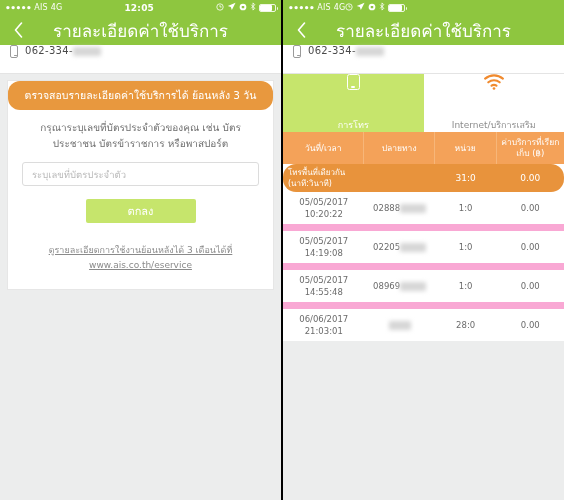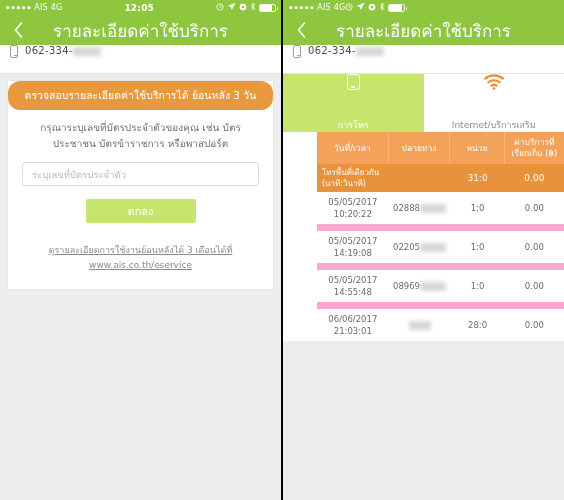--- a/index.html
+++ b/index.html
@@ -114,31 +114,31 @@
     width: 13px; height: 21px; border: 1.6px solid #ffffff; border-radius: 2.5px;
     position: relative;
   }
   .tab-phone-icon::after {
     content: ""; position: absolute; left: 3.5px; bottom: 1.5px;
     width: 4px; height: 1.5px; background: #ffffff; border-radius: 1px;
   }
   .wifi-icon { width: 24px; height: 18px; }
 
   
-  .table { background: #ffffff; padding-left: 34px; }
+  .table { background: #ffffff; }
   .thead { display: flex; background: #f4a259; }
   .th {
     color: #ffffff; font-size: 8.5px; text-align: center; padding: 5px 2px;
     line-height: 11px; display: flex; align-items: center; justify-content: center;
     border-right: 1px solid #f7b679; min-height: 30px;
   }
   .th:last-child { border-right: none; }
   .c1 { width: 29%; } .c2 { width: 25%; } .c3 { width: 22%; } .c4 { width: 24%; }
 
-  .summary-row { display: flex; background: #e8933c; min-height: 28px; align-items: center; }
+  .summary-row { display: flex; background: #e8933c; min-height: 28px; align-items: center; border-radius: 13px; }
   .summary-label {
     width: 29%; color: #ffffff; font-size: 8px; line-height: 11px;
     padding: 3px 4px 3px 5px;
   }
   .summary-val { color: #ffffff; font-size: 9px; text-align: center; }
 
   .trow {
     display: flex; align-items: center; min-height: 30px;
     border-bottom: 7px solid #f9a8d4; background: #ffffff;
   }

